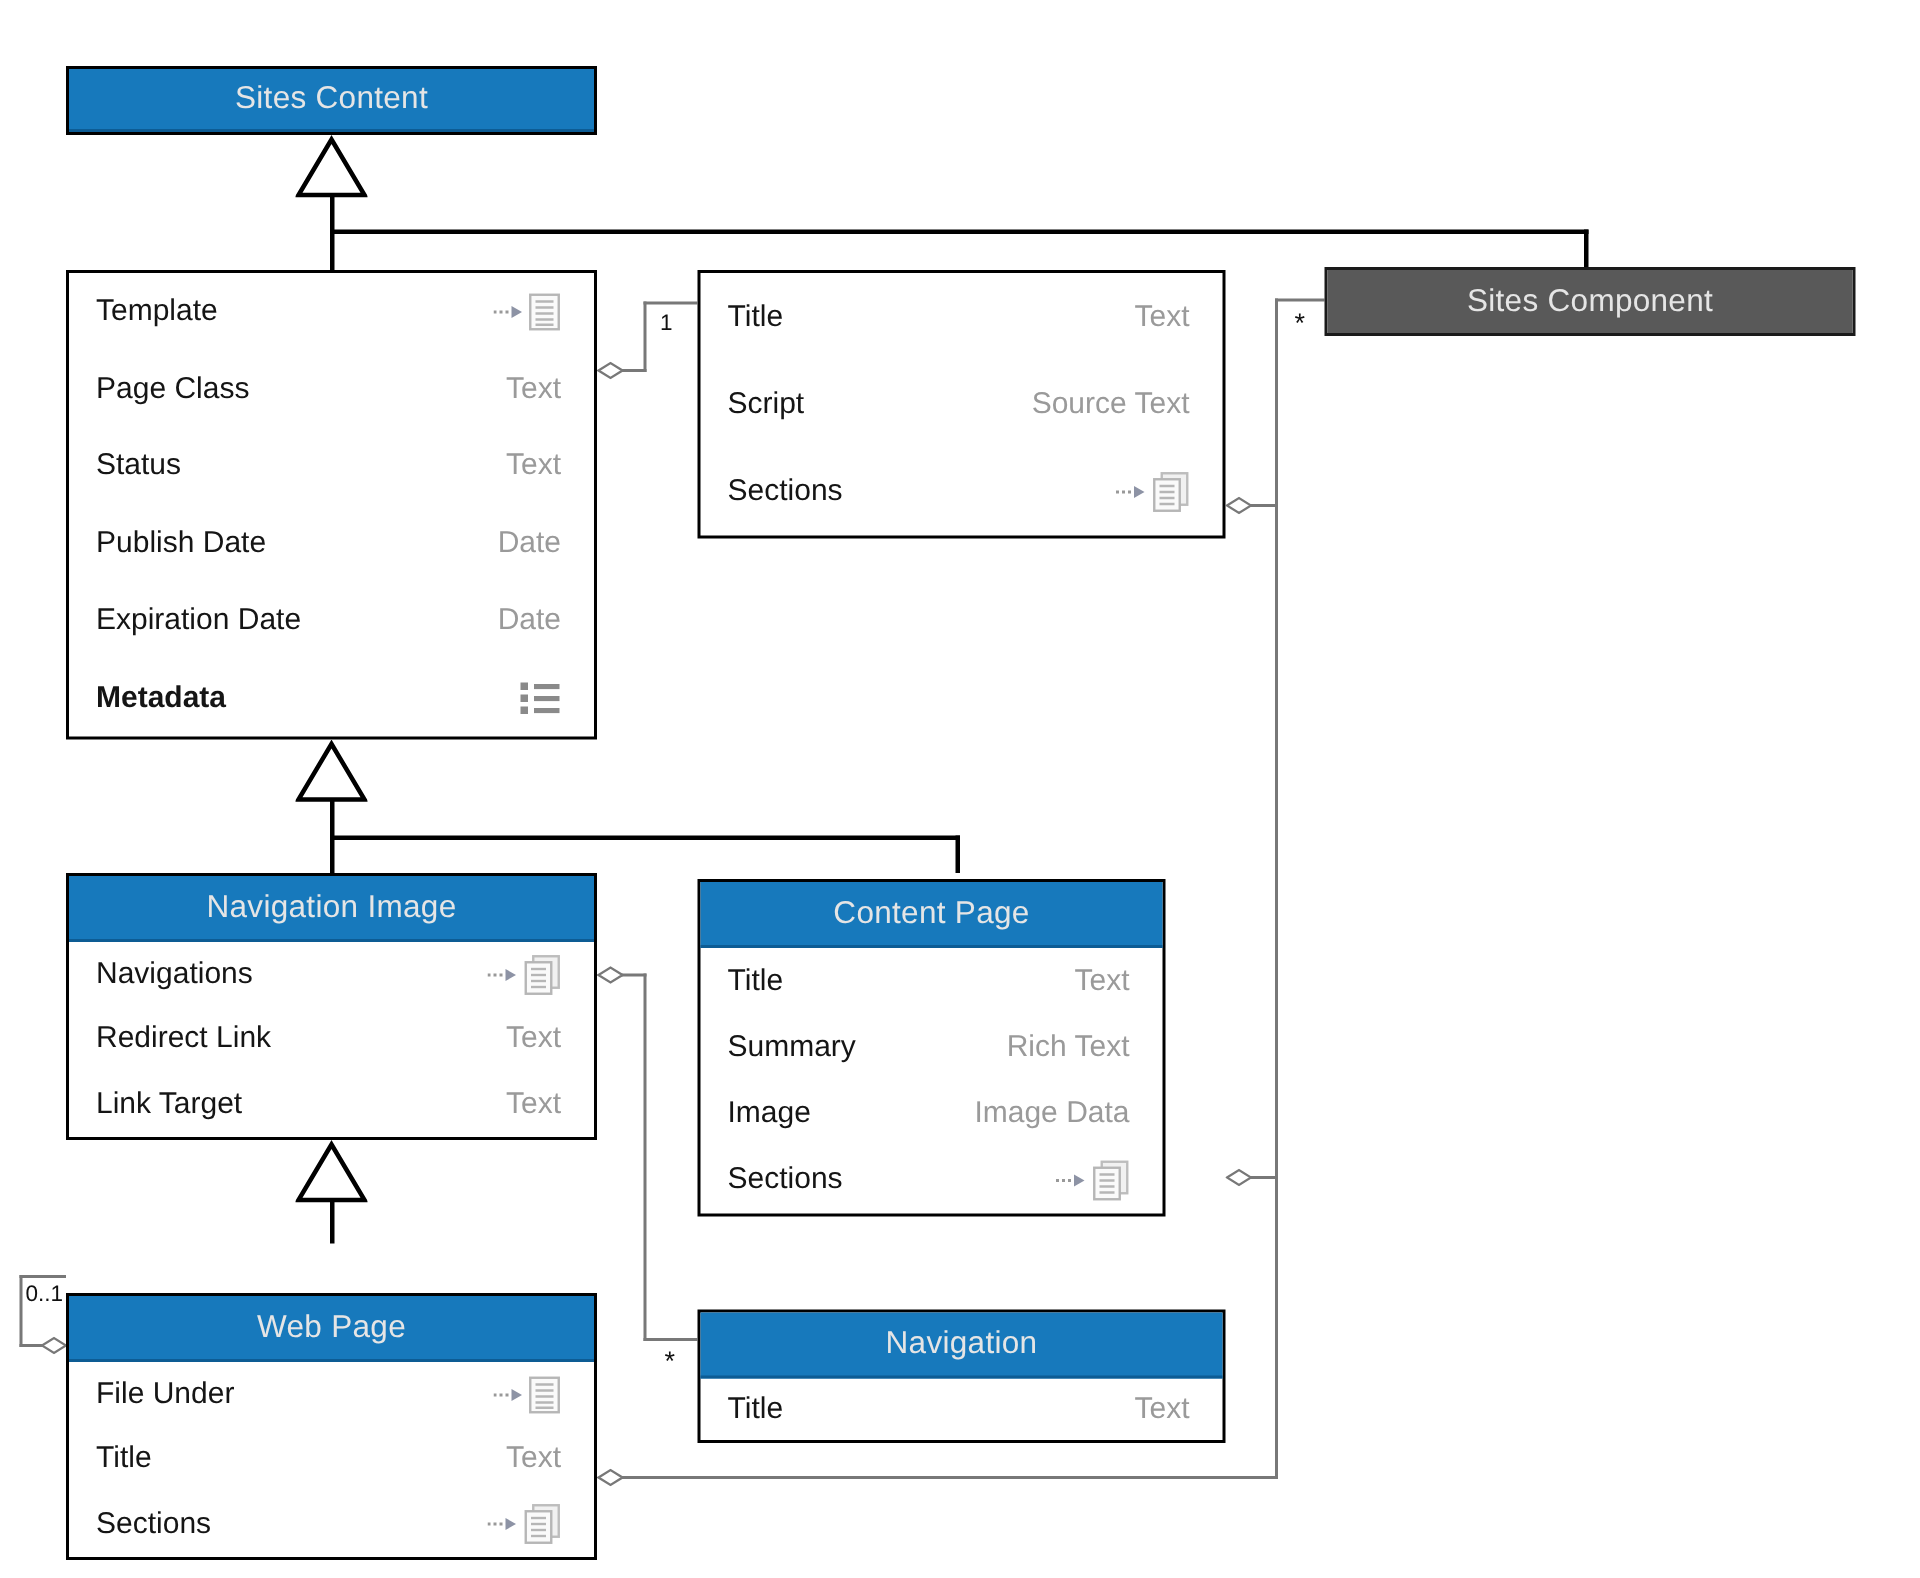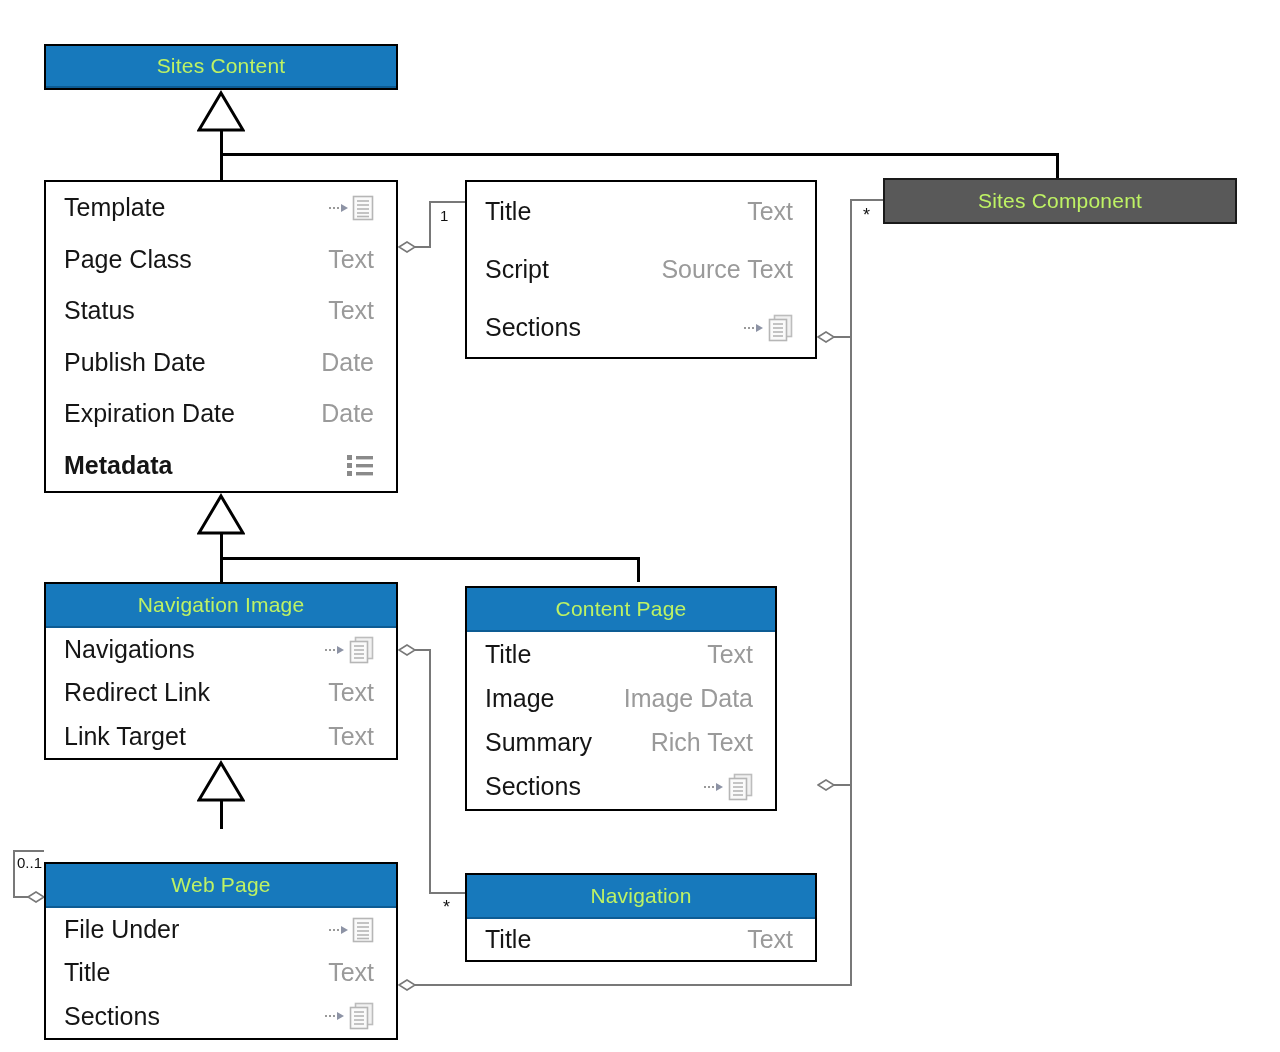--- a/index.html
+++ b/index.html
@@ -7,29 +7,29 @@
     position:relative;width:1280px;height:1052px;background:#fff;overflow:hidden;
     font-family:"Liberation Sans", sans-serif;
   }
   
   .entity{
     position:absolute;background:#fff;border:2px solid #000;box-sizing:border-box;
     display:flex;flex-direction:column;
   }
   .entity-header{
     display:flex;align-items:center;justify-content:center;
-    color:#bef264;font-size:21px;letter-spacing:.2px;flex:0 0 42px;
+    color:#e5e5e5;font-size:21px;letter-spacing:.2px;flex:0 0 42px;
   }
   .entity-header.fill{flex:1 1 auto;}
   .entity-header.blue{background:var(--header-blue,#1779bc);border-bottom:2px solid #0d5c94;}
   .entity-header.gray{background:var(--header-gray,#595959);text-align:center;}
   .rows{flex:1 1 auto;display:flex;flex-direction:column;}
   .row{
     flex:1 1 0;display:flex;align-items:center;justify-content:space-between;
-    padding:0 22px 0 18px;font-size:25px;
+    padding:0 22px 0 18px;font-size:20px;
   }
   .fname{color:#151515;}
   .fname.bold{font-weight:bold;}
   .ftype{color:var(--type-gray,#9a9a9a);}
   .ficon{display:flex;align-items:center;gap:3px;}
   
   .seg{position:absolute;background:#000;}
   .aseg{position:absolute;background:var(--line-gray,#787878);}
   .tri,.dia{position:absolute;}
   .mlabel{
@@ -227,26 +227,26 @@
   </div>
 
   <div class="entity" style="left:465px;top:586px;width:312px;height:225px;">
     <div class="entity-header blue">Content Page</div>
     <div class="rows">
       <div class="row">
         <span class="fname">Title</span>
         <span class="ftype">Text</span>
       </div>
       <div class="row">
+        <span class="fname">Summary</span>
+        <span class="ftype">Rich Text</span>
+      </div>
+      <div class="row">
         <span class="fname">Image</span>
         <span class="ftype">Image Data</span>
-      </div>
-      <div class="row">
-        <span class="fname">Summary</span>
-        <span class="ftype">Rich Text</span>
       </div>
       <div class="row">
         <span class="fname">Sections</span>
         <span class="ficon">
           <svg width="20" height="10">
               <line x1="0" y1="5" x2="12" y2="5" stroke="#999" stroke-width="2" stroke-dasharray="2,2"></line>
               <polygon points="12,1 19,5 12,9" fill="#8d93a5"></polygon>
             </svg>
           <svg width="26" height="28">
               <rect x="7.5" y="1.5" width="17" height="21" fill="#f1f1f1" stroke="#bdbdbd" stroke-width="1.6"></rect>

